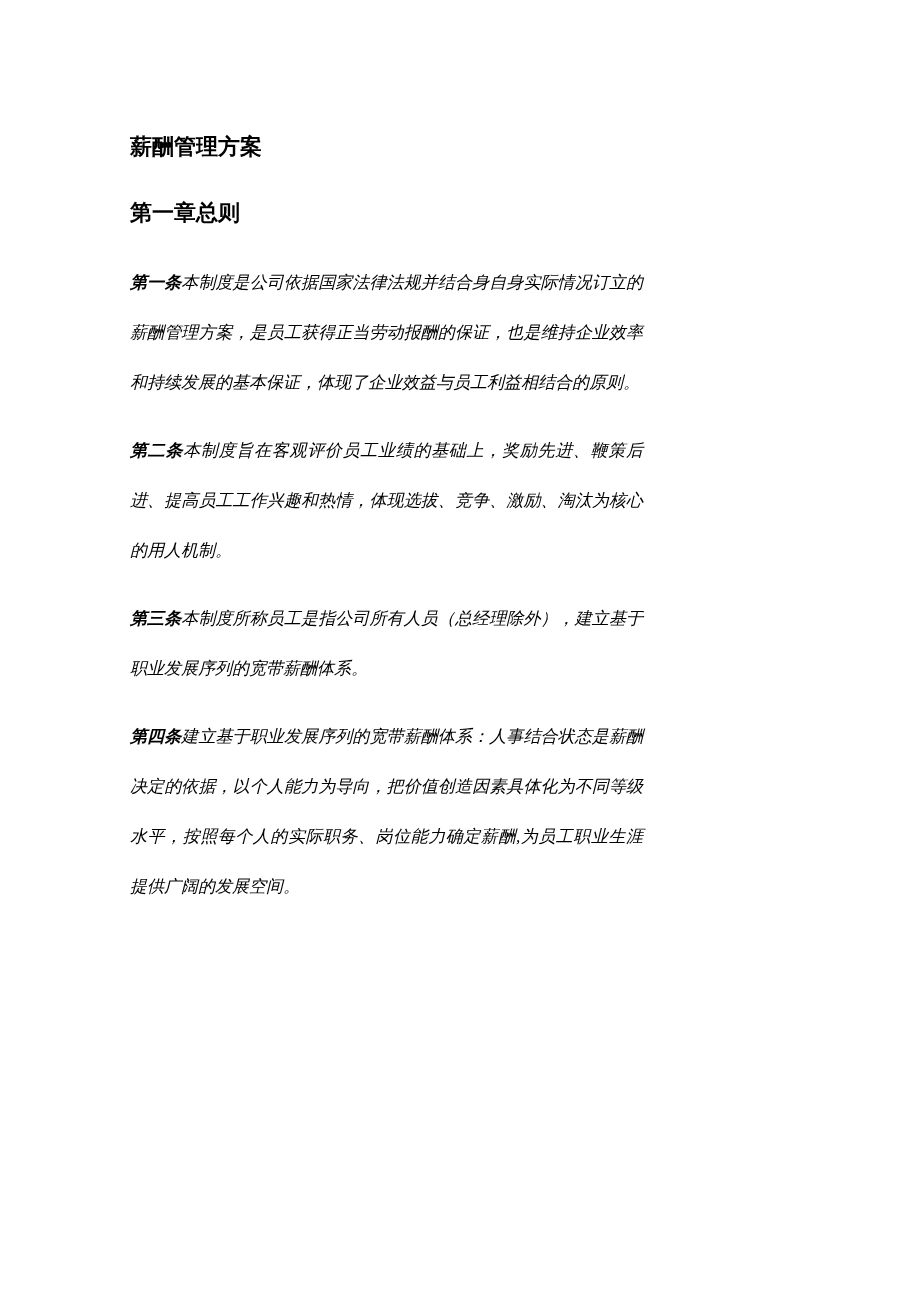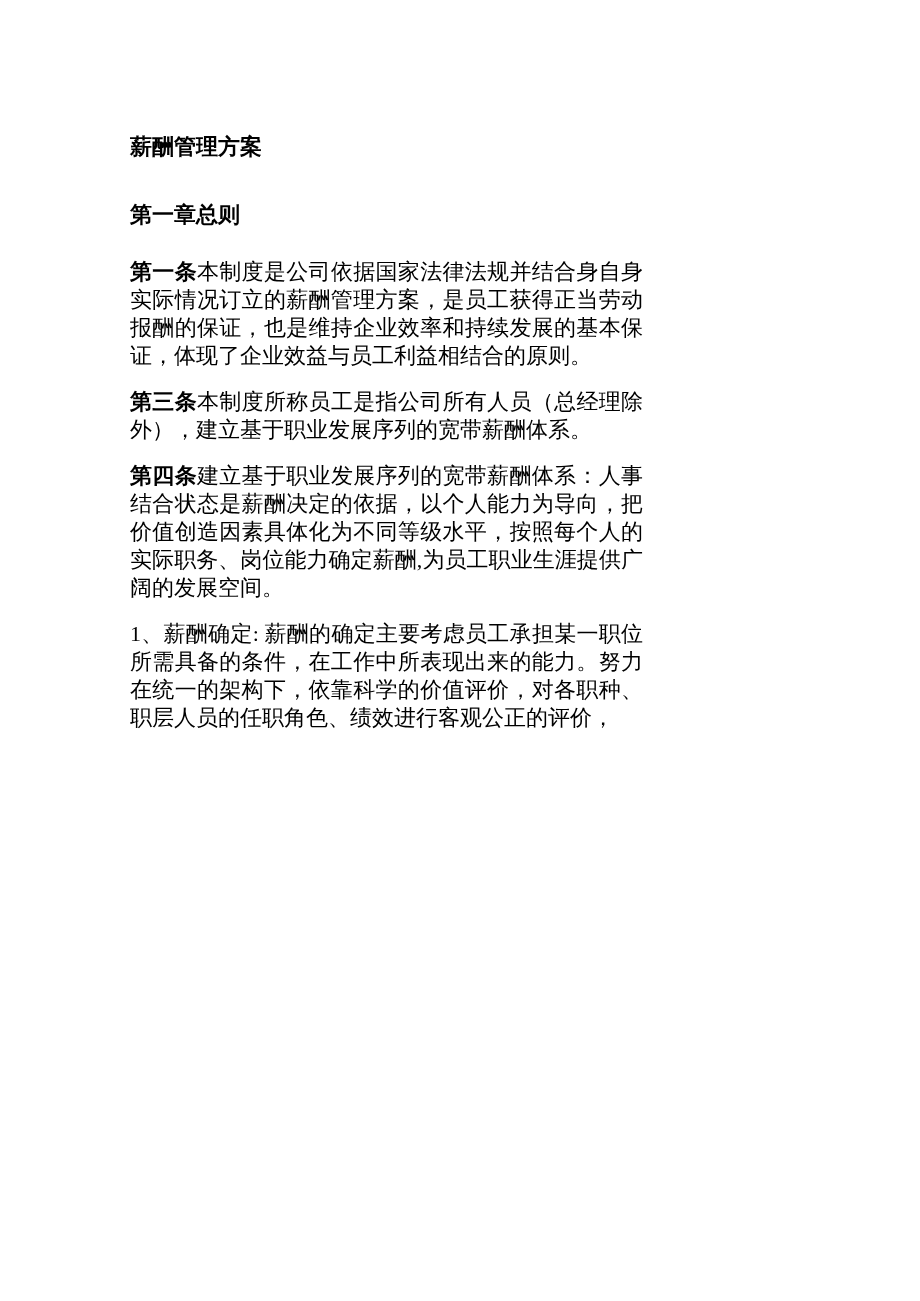--- a/index.html
+++ b/index.html
@@ -22,47 +22,49 @@
     font-size: 22px;
     font-weight: bold;
     line-height: 50px;
     margin: 0 0 18px 0;
   }
   .chapter-heading {
     font-size: 22px;
     font-weight: bold;
     line-height: 50px;
     margin: 0 0 18px 0;
+    font-family: Liberation Mono, monospace;
   }
   .para {
-    font-size: 22px;
-    line-height: 28px;
+    font-size: 17px;
+    line-height: 50px;
     margin: 0 0 18px 0;
     text-align: justify;
     text-justify: inter-ideograph;
+    font-style: italic;
   }
   .para .lead {
     font-weight: bold;
   }
   .para:last-child {
     margin-bottom: 0;
   }
 </style>
 </head>
 <body>
 
 <div class="page">
 
   <h1 class="doc-title">薪酬管理方案</h1>
 
   <h2 class="chapter-heading">第一章总则</h2>
 
   <p class="para"><span class="lead">第一条</span><span>本制度是公司依据国家法律法规并结合身自身实际情况订立的薪酬管理方案，是员工获得正当劳动报酬的保证，也是维持企业效率和持续发展的基本保证，体现了企业效益与员工利益相结合的原则。</span></p>
 
+  <p class="para"><span class="lead">第二条</span><span>本制度旨在客观评价员工业绩的基础上，奖励先进、鞭策后进、提高员工工作兴趣和热情，体现选拔、竞争、激励、淘汰为核心的用人机制。</span></p>
 
   <p class="para"><span class="lead">第三条</span><span>本制度所称员工是指公司所有人员（总经理除外），建立基于职业发展序列的宽带薪酬体系。</span></p>
 
   <p class="para"><span class="lead">第四条</span><span>建立基于职业发展序列的宽带薪酬体系：人事结合状态是薪酬决定的依据，以个人能力为导向，把价值创造因素具体化为不同等级水平，按照每个人的实际职务、岗位能力确定薪酬,为员工职业生涯提供广阔的发展空间。</span></p>
 
 
-  <p class="para">1、薪酬确定: 薪酬的确定主要考虑员工承担某一职位所需具备的条件，在工作中所表现出来的能力。努力在统一的架构下，依靠科学的价值评价，对各职种、职层人员的任职角色、绩效进行客观公正的评价，</p>
 
 </div>
 
 </body></html>

